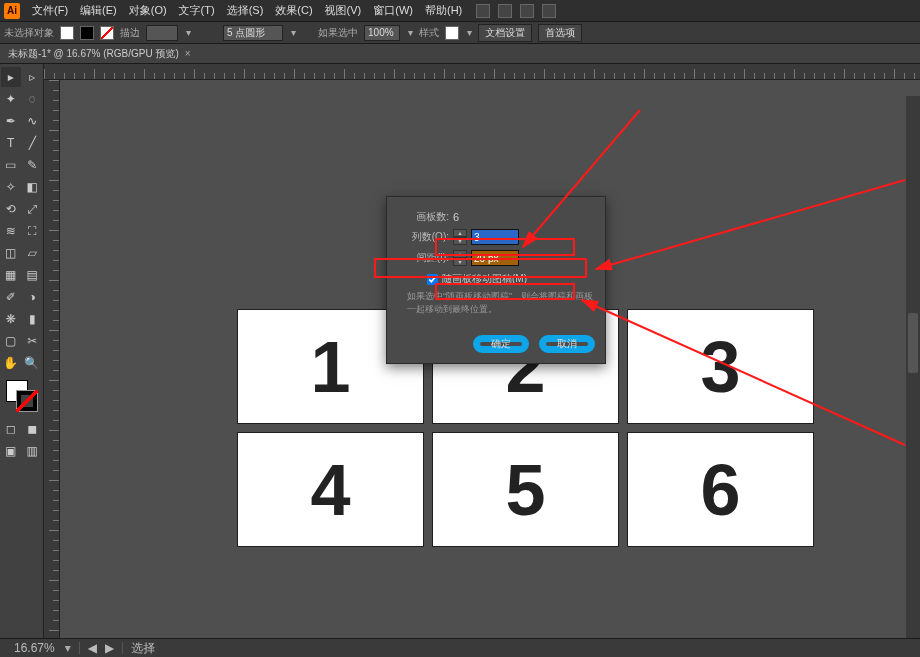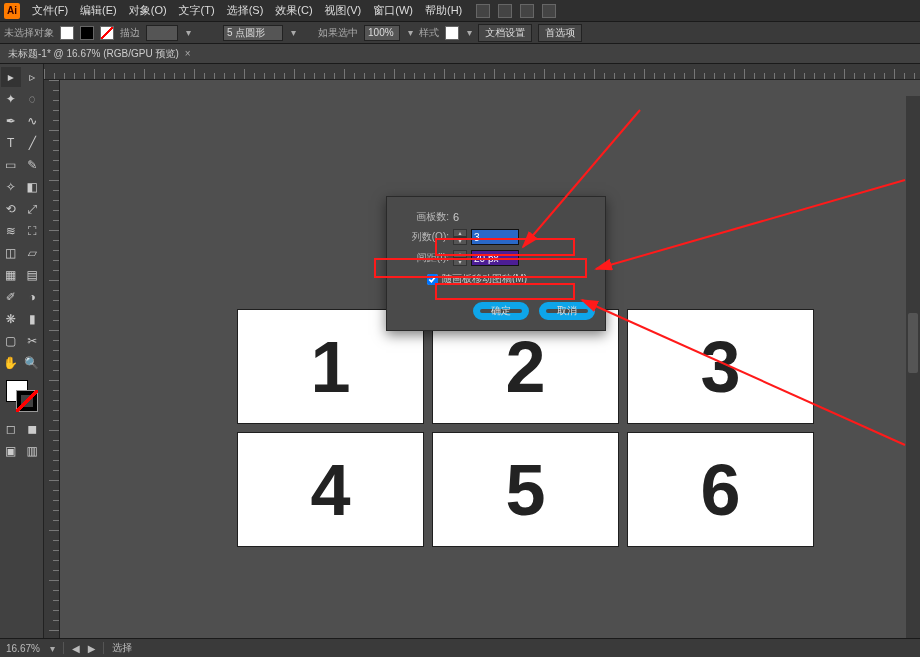--- a/index.html
+++ b/index.html
@@ -60,41 +60,41 @@
   .ab5 { left: 373px; top: 353px; width: 185px; height: 113px; }
   .ab6 { left: 568px; top: 353px; width: 185px; height: 113px; }
 
   
   .dialog { position: absolute; left: 386px; top: 196px; width: 220px; background: #4a4a4a; border: 1px solid #2a2a2a; box-shadow: 0 4px 12px rgba(0,0,0,.5); font-size: 11px; color: #ccc; }
   .dialog-title { padding: 4px 8px; border-bottom: 1px solid #333; font-size: 11px; }
   .dialog-body { padding: 8px 10px; }
   .dlg-row { display: flex; align-items: center; margin: 5px 0; gap: 4px; }
   .dlg-label { width: 52px; text-align: right; font-size: 10px; color: #bbb; }
   .layout-btn { width: 16px; height: 14px; background: #333; border: 1px solid #666; display: flex; align-items: center; justify-content: center; font-size: 9px; color: #ccc; cursor: pointer; }
-  .dlg-input { width: 48px; height: 16px; background: #4c1d95; border: 1px solid #111; color: #fff; font-size: 10px; padding: 0 2px; }
+  .dlg-input { width: 48px; height: 16px; background: #a16207; border: 1px solid #111; color: #fff; font-size: 10px; padding: 0 2px; }
   .dlg-input.sel { background: #2968c7; color: #fff; }
   .stepper { width: 14px; display: flex; flex-direction: column; }
   .stepper div { height: 8px; background: #555; border: 1px solid #333; font-size: 6px; text-align: center; line-height: 6px; color: #ccc; cursor: pointer; }
   .dlg-check { display: flex; align-items: center; gap: 4px; font-size: 10px; margin: 6px 0 4px 30px; }
   .dlg-check input { width: 11px; height: 11px; }
   .dlg-help { font-size: 9px; color: #999; line-height: 1.4; margin: 4px 0 8px 10px; }
   .dlg-buttons { display: flex; justify-content: flex-end; gap: 10px; padding: 4px 10px 10px; }
   .dlg-btn { width: 56px; height: 18px; border-radius: 9px; border: 7px solid #0ea5e9; background: #4a4a4a; color: #ddd; font-size: 10px; display: flex; align-items: center; justify-content: center; cursor: pointer; }
 
   
   .redbox { position: absolute; border: 2px solid #ff1a1a; pointer-events: none; }
   .rb1 { left: 435px; top: 238px; width: 140px; height: 18px; }
   .rb2 { left: 374px; top: 258px; width: 213px; height: 20px; }
   .rb3 { left: 435px; top: 283px; width: 140px; height: 17px; }
 
   
   .arrows { position: absolute; inset: 0; pointer-events: none; }
 
   
-  .statusbar { position: absolute; bottom: 0; left: 0; right: 0; height: 19px; background: #3a3a3a; border-top: 1px solid #1a1a1a; display: flex; align-items: center; padding: 0 6px; gap: 8px; font-size: 10px; color: #bbb; }
+  .statusbar { position: absolute; bottom: 0; left: 0; right: 0; height: 19px; background: #3a3a3a; border-top: 1px solid #1a1a1a; display: flex; align-items: center; padding: 0 14px; gap: 8px; font-size: 12px; color: #bbb; }
   .statusbar .sep { width: 1px; height: 12px; background: #555; }
 
   
   .vscroll { position: absolute; top: 16px; right: 0; bottom: 0; width: 14px; background: #3a3a3a; }
   .vscroll .thumb { position: absolute; left: 2px; right: 2px; top: 40%; height: 60px; background: #555; border-radius: 2px; }
 </style>
 </head>
 <body>
 
 <div class="menubar">
@@ -403,20 +403,21 @@
       <div class="stepper">
           <div>▴</div>
           <div>▾</div>
         </div>
       <input class="dlg-input" value="20 px" style="">
     </div>
     <label class="dlg-check">
       <input type="checkbox" checked="" style="">
       <span>随画板移动图稿(M)</span>
     </label>
+    <div class="dlg-help">如果选中“随画板移动图稿”，则会将图稿和画板一起移动到最终位置。</div>
   </div>
   <div class="dlg-buttons">
     <div class="dlg-btn">确定</div>
     <div class="dlg-btn">取消</div>
   </div>
 </div>
 
 <div class="redbox rb1"></div>
 <div class="redbox rb2"></div>
 <div class="redbox rb3"></div>

